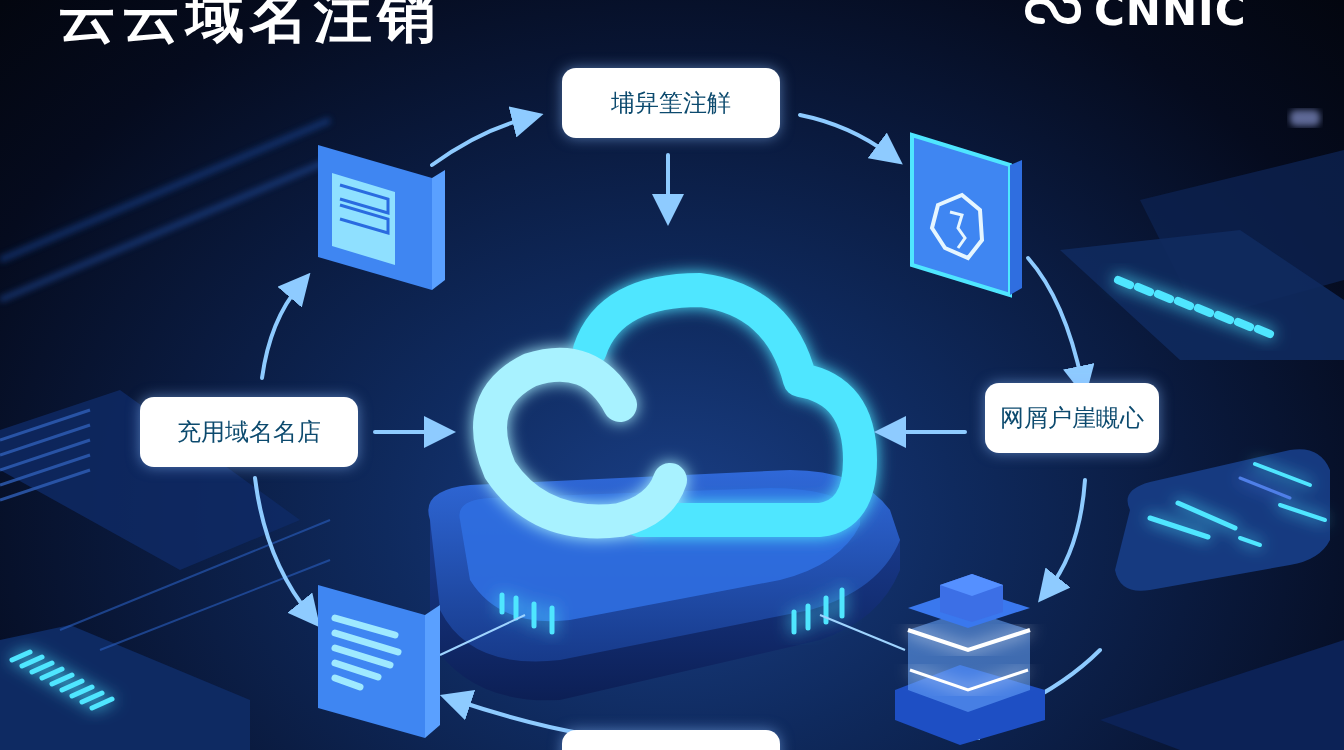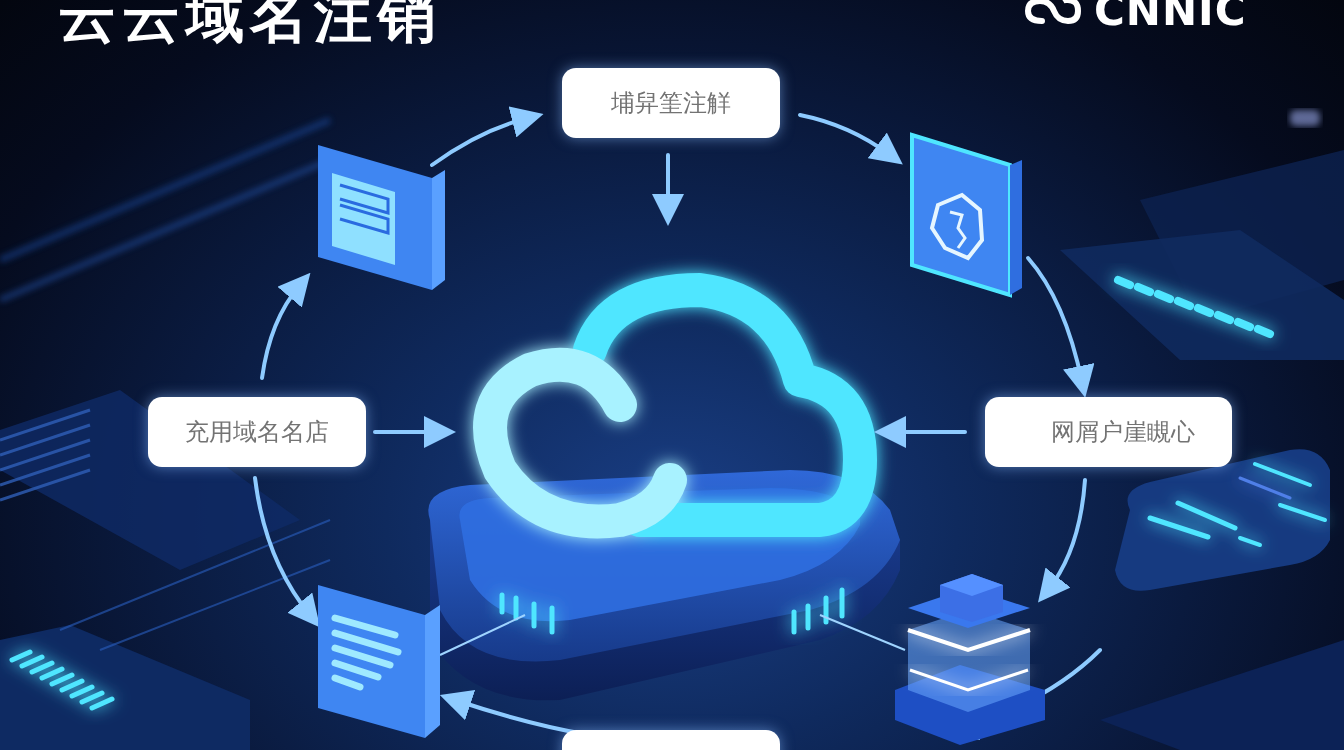--- a/index.html
+++ b/index.html
@@ -15,21 +15,21 @@
     font-size:58px; font-weight:bold; color:#ffffff; letter-spacing:6px;
     font-family: "DejaVu Sans", sans-serif;
   }
   .logo {
     position:absolute; left:1022px; top:-14px; display:flex; align-items:center; gap:10px;
   }
   .logo-text { font-size:42px; font-weight:bold; color:#ffffff; font-family:"DejaVu Sans", sans-serif; letter-spacing:1px; }
   .label-box {
     position:absolute; background:#fff; border-radius:14px;
     display:flex; align-items:center; justify-content:center;
-    font-size:24px; color:#737373; box-shadow: 0 0 14px rgba(140,190,255,0.55);
+    font-size:24px; color:#0c4a6e; box-shadow: 0 0 14px rgba(140,190,255,0.55);
     font-family: "DejaVu Sans", sans-serif;
   }
 </style>
 </head>
 <body>
 
 <div class="stage">
 
   <svg class="bg" width="1344" height="750" viewBox="0 0 1344 750">
     <defs>
@@ -192,16 +192,16 @@
   <div class="title">云云域名注销</div>
 
   <div class="logo">
     <svg width="62" height="40" viewBox="0 0 62 40">
       <path d="M20,30 Q6,30 6,20 Q6,10 18,10 Q28,10 32,20 Q36,30 46,30 Q56,30 56,20 Q56,8 44,9 Q40,2 30,4" fill="none" stroke="#ffffff" stroke-width="6" stroke-linecap="round"></path>
     </svg>
     <span class="logo-text">CNNIC</span>
   </div>
 
   <div class="label-box" style="left:562px; top:68px; width:218px; height:70px;">埔舁筀注觧</div>
-  <div class="label-box" style="left:140px; top:397px; width:218px; height:70px;margin-left:8px;">充用域名名店</div>
-  <div class="label-box" style="left:985px; top:397px; width:218px; height:70px;padding-left:29px;">网屑户崖瞡心</div>
+  <div class="label-box" style="left:140px; top:397px; width:218px; height:70px;">充用域名名店</div>
+  <div class="label-box" style="left:985px; top:383px; width:174px; height:70px;">网屑户崖瞡心</div>
   <div class="label-box" style="left:562px; top:730px; width:218px; height:60px;"></div>
 </div>
 
 </body></html>

